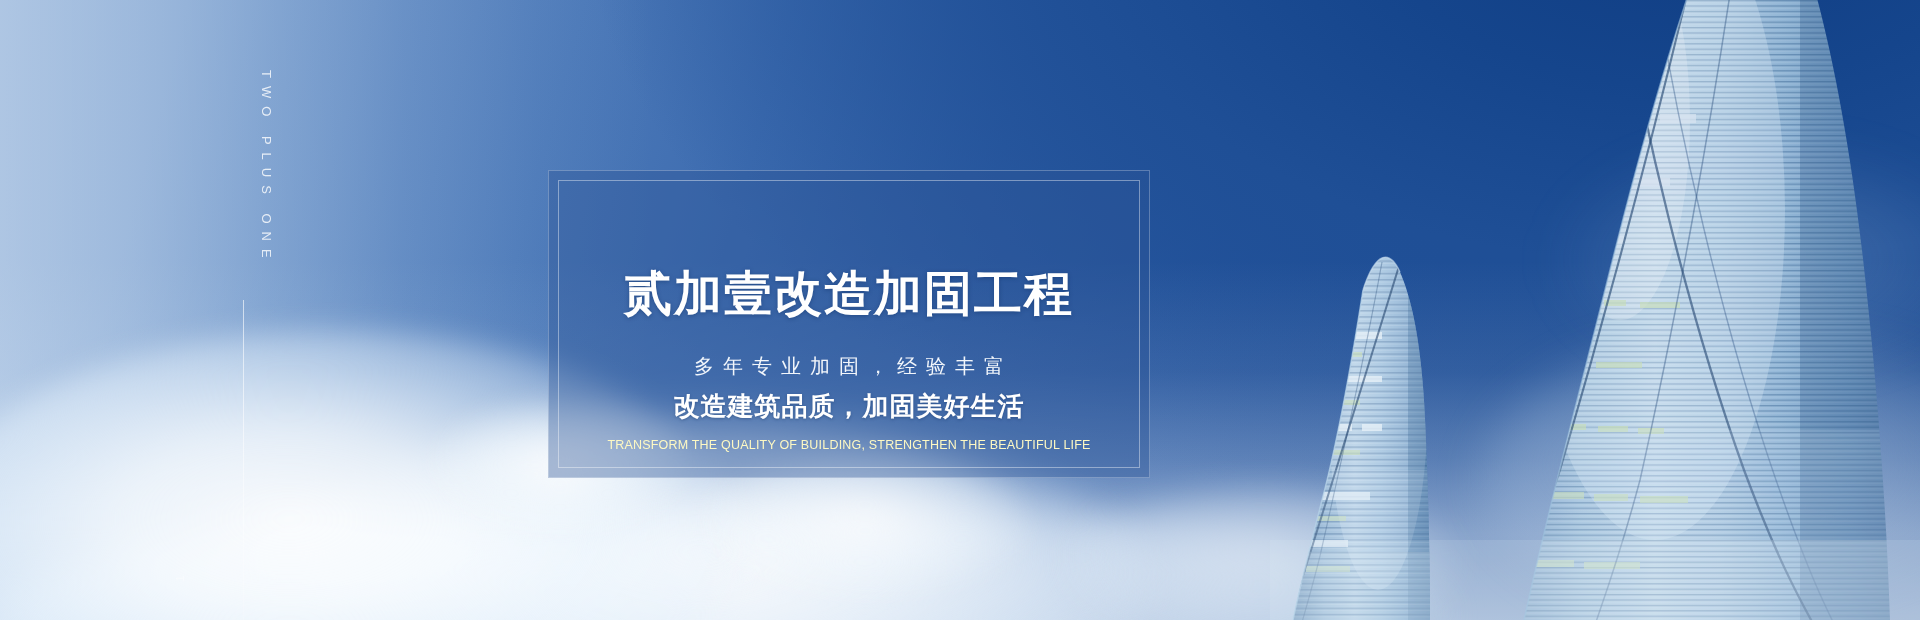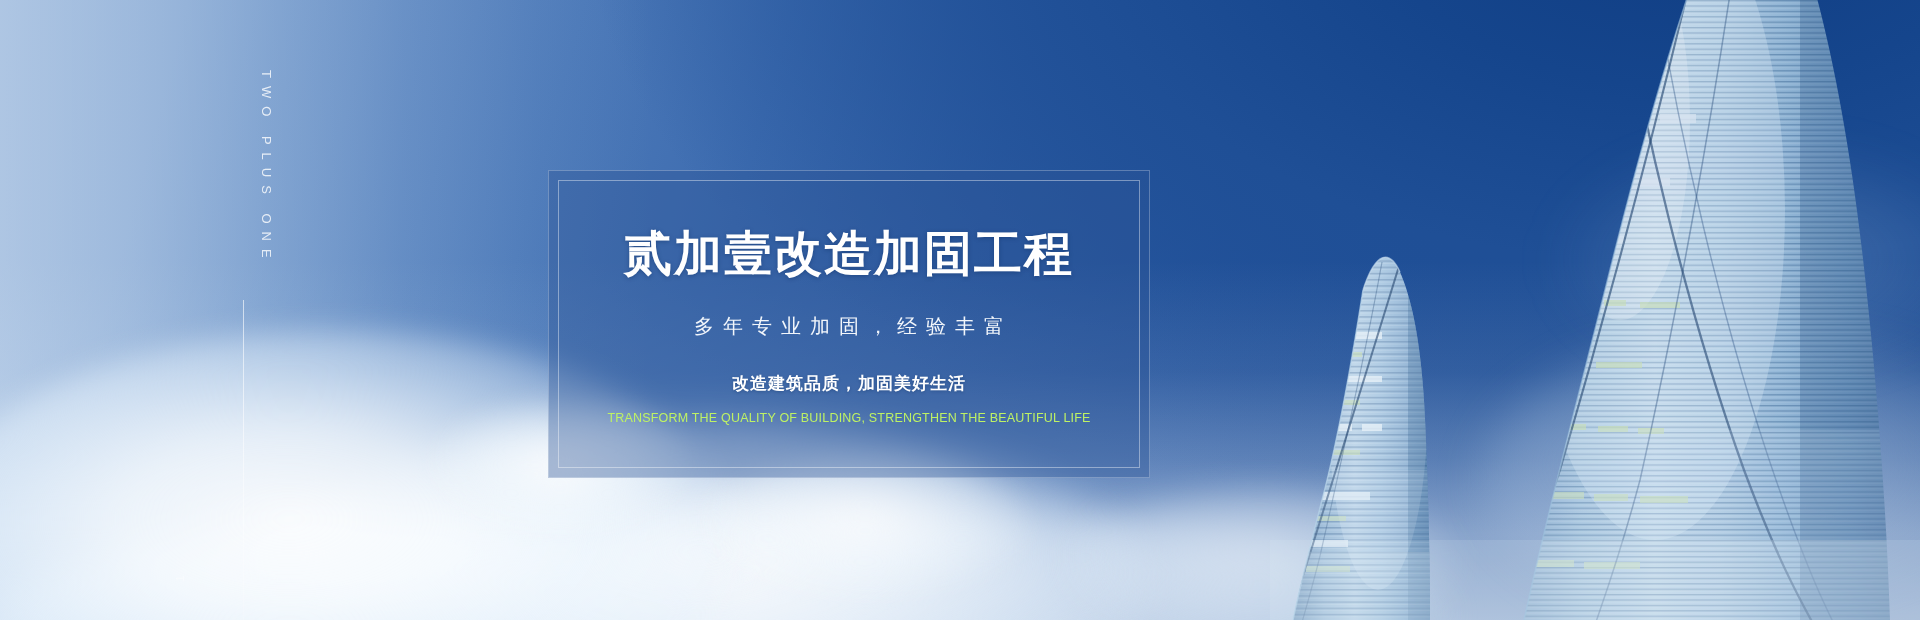--- a/index.html
+++ b/index.html
@@ -190,21 +190,21 @@
     border:1px solid rgba(255,255,255,0.40);
     pointer-events:none;
   }
 
   .panel-content {
     position:absolute;
     left:0; right:0; top:0; bottom:0;
     display:flex;
     flex-direction:column;
     align-items:center;
-    justify-content:center;
+    justify-content:flex-end;
     padding:30px 26px 24px;
     text-align:center;
   }
 
   .title-main {
     font-size:48px;
     font-weight:bold;
     color:#ffffff;
     letter-spacing:2px;
     line-height:1.08;
@@ -217,35 +217,35 @@
     font-size:20px;
     font-weight:400;
     color:#f2f6fb;
     letter-spacing:9px;
     line-height:1.2;
     white-space:nowrap;
     text-indent:9px;
   }
 
   .title-slogan {
-    margin-top:36px;
-    font-size:17px;
+    margin-top:13px;
+    font-size:26px;
     font-weight:bold;
     color:#ffffff;
     letter-spacing:1px;
     line-height:1.2;
     white-space:nowrap;
     text-shadow:0 1px 3px rgba(10,40,90,0.35);
   }
 
   .title-en {
     margin-top:16px;
     font-size:12.5px;
     font-weight:400;
-    color:#bef264;
+    color:#fef9c3;
     letter-spacing:0.2px;
     line-height:1.2;
     white-space:nowrap;
   }
 </style>
 </head>
 <body>
 
 <div class="banner">
 

